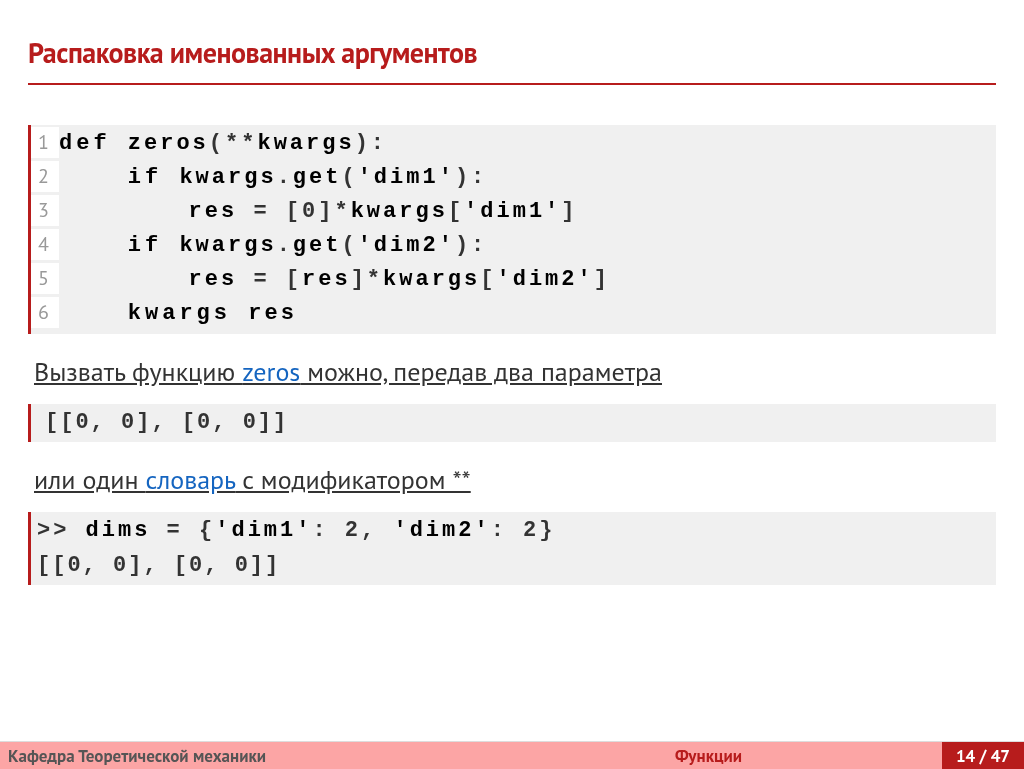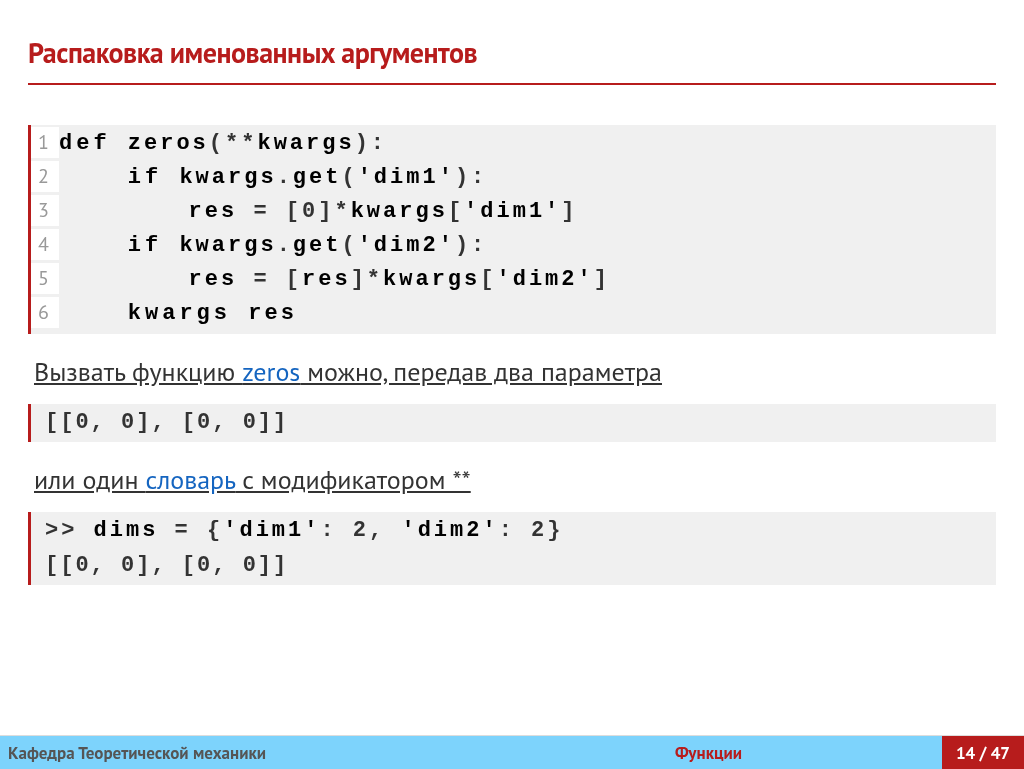--- a/index.html
+++ b/index.html
@@ -65,27 +65,27 @@
     margin: 16px 0 14px 6px;
     line-height: 1.4;
     text-decoration: underline;
   }
   .body-text .hl-blue { color: #1565c0; }
   .footer {
     position: absolute;
     bottom: 0;
     left: 0;
     right: 0;
-    height: 34px;
+    height: 28px;
     display: flex;
     align-items: stretch;
     font-size: 17px;
     color: #555;
     border-top: 1px solid #ddd;
-    background: #7dd3fc;
+    background: #fca5a5;
     justify-content: center;
   }
   .footer-left {
     flex: 1;
     padding-left: 8px;
     display: flex;
     align-items: center;
     font-weight: 600;
   }
   .footer-center {
@@ -143,21 +143,21 @@
   <p class="body-text"><span>Вызвать функцию </span><span class="hl-blue">zeros</span><span> можно, передав два параметра</span></p>
 
   <div class="code-block" style="padding-left:14px;">
     <div class="code-line">
       <span class="code-content fw-normal" style="letter-spacing:2px;">[[0, 0], [0, 0]]</span>
     </div>
   </div>
 
   <p class="body-text"><span>или один </span><span class="hl-blue">словарь</span><span> с модификатором **</span></p>
 
-  <div class="code-block" style="padding-left:14px;font-family:Liberation Mono, monospace;">
+  <div class="code-block" style="padding-left:6px;font-family:Liberation Mono, monospace;">
     <div class="code-line">
       <span class="code-content"><span>&gt;&gt; </span><span class="fn">dims</span><span> = {</span><span class="str">'dim1'</span><span>: 2, </span><span class="str">'dim2'</span><span>: 2}</span></span>
     </div>
     <div class="code-line">
       <span class="code-content fw-normal" style="letter-spacing:2px;">[[0, 0], [0, 0]]</span>
     </div>
   </div>
 
 </div>
 

